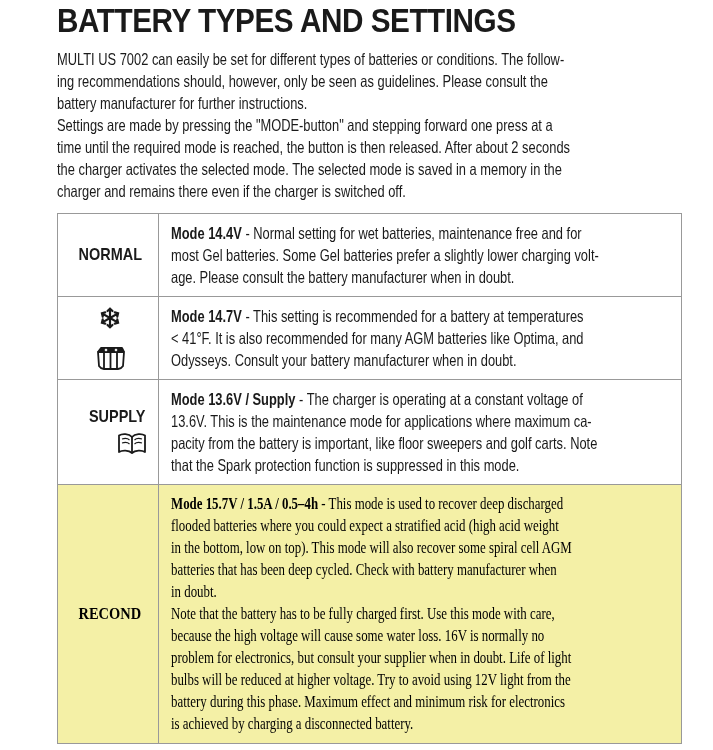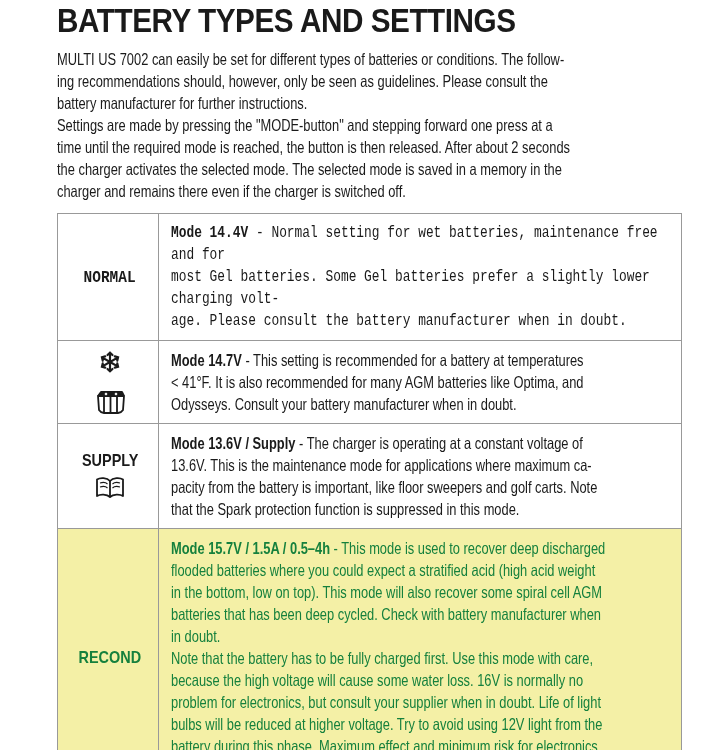--- a/index.html
+++ b/index.html
@@ -64,33 +64,34 @@
   }
   .icon-stack {
     display: flex;
     flex-direction: column;
     align-items: center;
     gap: 12px;
   }
   .supply-stack {
     display: flex;
     flex-direction: column;
-    align-items: center;
+    align-items: flex-end;
     gap: 4px;
   }
   td.body-cell .lead {
     font-weight: bold;
   }
   tr.row-recond {
     background: #f4f0a6;
   }
   tr.row-recond td {
-    color: #15803d;
+    color: #000000;
+    font-family: Liberation Serif, serif;
   }
-  .min-r1 { height: 62px; font-family: Liberation Mono, monospace; }
+  .min-r1 { height: 62px; }
   .min-r2 { height: 65px; margin-top: 13px; }
   .min-r3 { height: 86px; }
   svg.glyph { display: block; }
 </style>
 </head>
 <body>
 
 <div class="page">
 
   <h1 class="title">BATTERY TYPES AND SETTINGS</h1>

